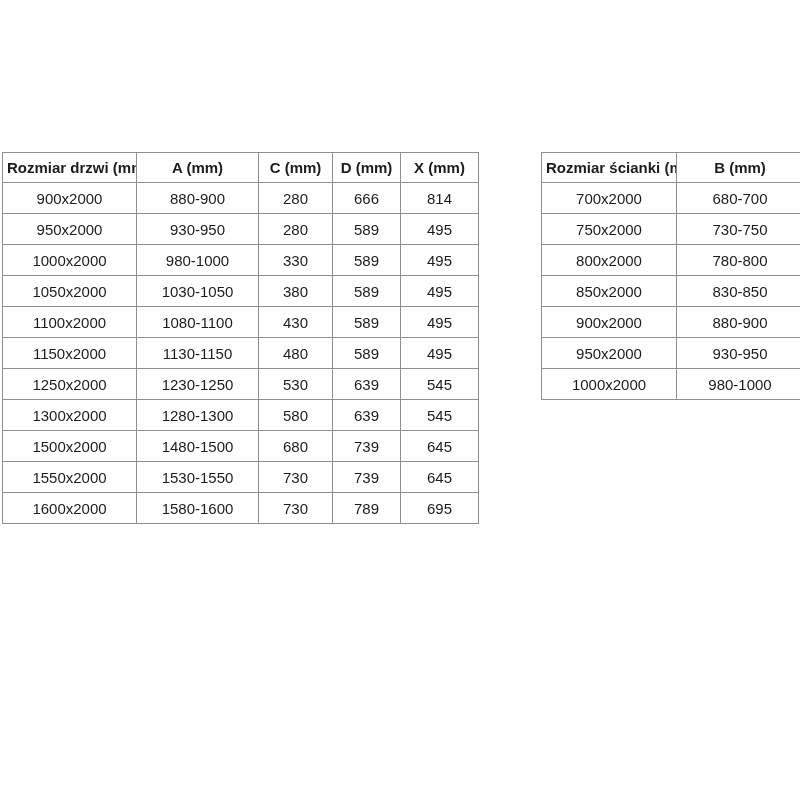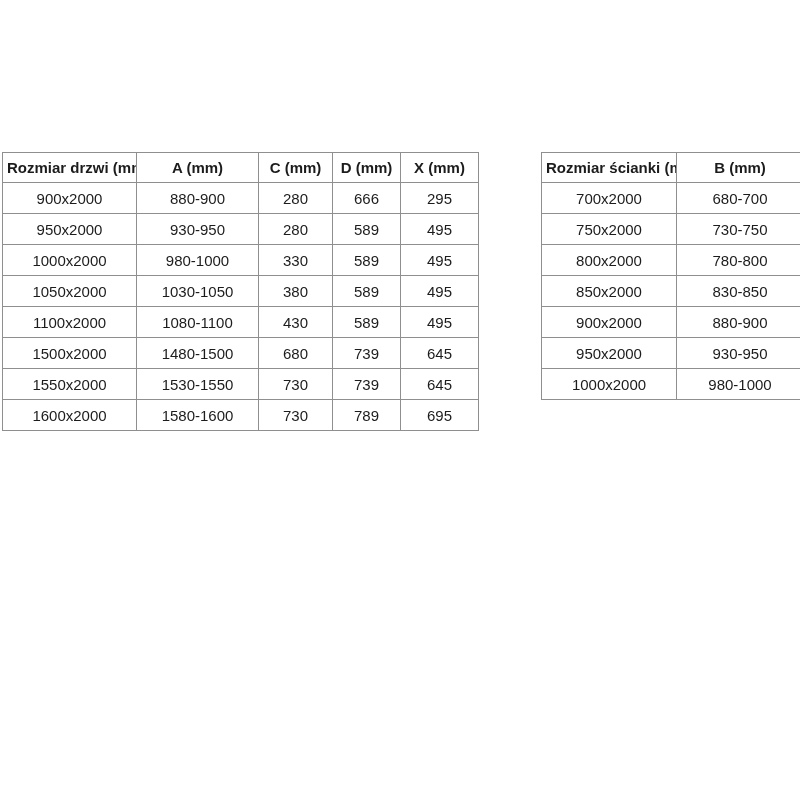--- a/index.html
+++ b/index.html
@@ -69,21 +69,21 @@
         <th>D (mm)</th>
         <th>X (mm)</th>
       </tr>
     </thead>
     <tbody>
       <tr>
         <td>900x2000</td>
         <td>880-900</td>
         <td>280</td>
         <td>666</td>
-        <td>295</td>
+        <td>814</td>
       </tr>
       <tr>
         <td>950x2000</td>
         <td>930-950</td>
         <td>280</td>
         <td>589</td>
         <td>495</td>
       </tr>
       <tr>
         <td>1000x2000</td>
@@ -98,20 +98,41 @@
         <td>380</td>
         <td>589</td>
         <td>495</td>
       </tr>
       <tr>
         <td>1100x2000</td>
         <td>1080-1100</td>
         <td>430</td>
         <td>589</td>
         <td>495</td>
+      </tr>
+      <tr>
+        <td>1150x2000</td>
+        <td>1130-1150</td>
+        <td>480</td>
+        <td>589</td>
+        <td>495</td>
+      </tr>
+      <tr>
+        <td>1250x2000</td>
+        <td>1230-1250</td>
+        <td>530</td>
+        <td>639</td>
+        <td>545</td>
+      </tr>
+      <tr>
+        <td>1300x2000</td>
+        <td>1280-1300</td>
+        <td>580</td>
+        <td>639</td>
+        <td>545</td>
       </tr>
       <tr>
         <td>1500x2000</td>
         <td>1480-1500</td>
         <td>680</td>
         <td>739</td>
         <td>645</td>
       </tr>
       <tr>
         <td>1550x2000</td>

